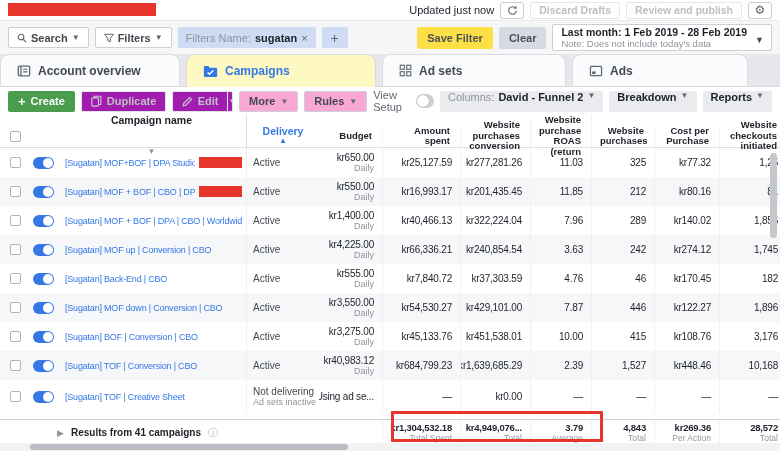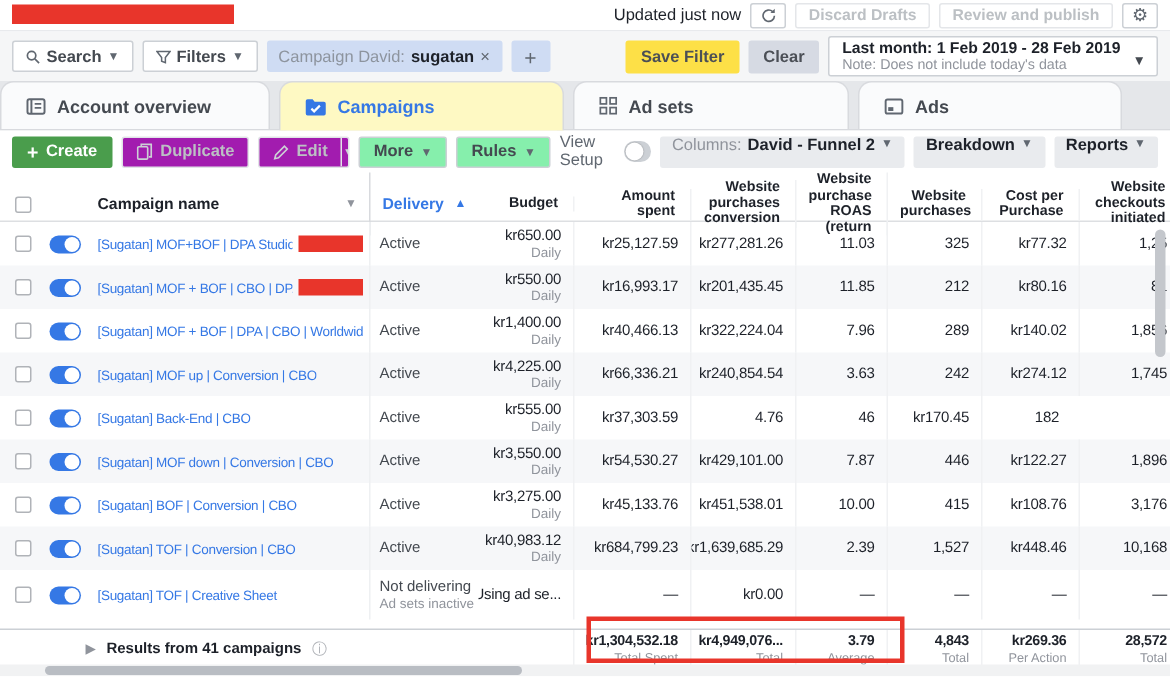--- a/index.html
+++ b/index.html
@@ -45,36 +45,36 @@
   .tab.active { background:#fef9c3; color:#3578e5; height:33px; margin-bottom:-1px; z-index:2;margin-top:20px; }
   .tab-icon { display:flex; align-items:center; }
 
   
   .toolbar { height:28px; background:#fff; display:flex; align-items:center; padding:0 8px; gap:6px; }
   .createbtn { height:21px; background:#4a9d4c; color:#fff; border:none; border-radius:2px; font-size:11px;
     font-weight:bold; display:flex; align-items:center; gap:5px; padding:0 10px; cursor:pointer; }
   .splitbtn { height:21px; display:flex; align-items:stretch; border:1px solid #e1e3e7; border-radius:2px; background:#a21caf; overflow:hidden; }
   .split-main { display:flex; align-items:center; gap:5px; padding:0 9px; font-size:11px; font-weight:bold; color:#bcc0c4; }
   .split-caret { width:18px; display:flex; align-items:center; justify-content:center; border-left:1px solid #e1e3e7; color:#ccd0d5; font-size:8px; }
-  .gbtn { height:21px; background:#86efac; border:1px solid #ccd0d5; border-radius:2px; display:flex; align-items:center;
+  .gbtn { height:21px; background:#f9a8d4; border:1px solid #ccd0d5; border-radius:2px; display:flex; align-items:center;
     gap:5px; padding:0 9px; font-size:11px; font-weight:bold; color:#444950; cursor:pointer; }
   .tool-right { margin-left:auto; display:flex; align-items:center; gap:6px; }
   .vs-label { font-size:11px; color:#606770; }
   .switch { width:26px; height:14px; background:#ccd0d5; border-radius:7px; position:relative; cursor:pointer; }
   .switch .knob { position:absolute; left:1px; top:1px; width:12px; height:12px; background:#fff; border-radius:50%;
     box-shadow:0 0 1px rgba(0,0,0,.4); }
   .pillbtn { height:21px; background:#e9ebee; border:none; border-radius:2px; display:flex; align-items:flex-start;
     gap:4px; padding:0 8px; font-size:11px; color:#1d2129; font-weight:bold; cursor:pointer; white-space:nowrap; }
   .pill-prefix { color:#90949c; font-weight:normal; }
 
   
   .table { width:792px; }
   .tr { display:grid; grid-template-columns:30px 27px 190px 72px 64px 78px 70px 61px 63px 65px 72px; align-items:center; }
   .thead { height:33px; background:#fff; border-bottom:1px solid #dddfe2; align-items:center; }
-  .th { font-size:9.5px; font-weight:bold; color:#1d2129; line-height:10.5px; padding:0 8px; align-self:center; }
+  .th { font-size:9.5px; font-weight:bold; color:#1d2129; line-height:10.5px; padding:0 8px; align-self:center;flex-direction:column; }
   .th.num { text-align:right; padding-right:10px; }
   .th-name { display:flex; align-items:center; justify-content:space-between; height:100%; border-right:1px solid #d8dade; font-size:10.5px; }
   .th-delivery { color:#3578e5; display:flex; align-items:center; justify-content:space-between; font-size:10.5px; }
   .sort-up { color:#3578e5; font-size:8px; }
   .sort-down { color:#90949c; font-size:8px; }
 
   .tbody .tr { height:29px; }
   .tbody .tr:nth-child(even) { background:#f6f7f9; }
   .tbody .tr.tall { height:33px; }
   .td { height:100%; display:flex; align-items:center; overflow:hidden; }
@@ -154,21 +154,21 @@
     <div class="fbtn">
       <span class="tab-icon">
         <svg width="10" height="10" viewBox="0 0 16 16">
             <path d="M1 2h14L10 8.5V14l-4-1.6V8.5z" fill="none" stroke="#606770" stroke-width="1.6"></path>
           </svg>
       </span>
       <span>Filters</span>
       <span class="caret">▼</span>
     </div>
     <div class="chip">
-      <span class="chip-label">Campaign David:</span>
+      <span class="chip-label">Filters Name:</span>
       <span class="chip-value">sugatan</span>
       <span class="chip-x">×</span>
     </div>
     <div class="plusbtn">+</div>
     <div class="filter-right">
       <button class="savebtn">Save Filter</button>
       <button class="savebtn clearbtn">Clear</button>
       <div class="datebox">
         <div class="date-main">Last month: 1 Feb 2019 - 28 Feb 2019</div>
         <div class="date-note">Note: Does not include today's data</div>
@@ -479,20 +479,23 @@
     </div>
     <div class="td c-delivery">
       <span class="val">Active</span>
       <span class="sub"></span>
     </div>
     <div class="td num c-budget">
       <span class="val">kr555.00</span>
       <span class="sub">Daily</span>
     </div>
     <div class="td num">
+            <span class="val">kr7,840.72</span>
+          </div>
+    <div class="td num">
             <span class="val">kr37,303.59</span>
           </div>
     <div class="td num">
             <span class="val">4.76</span>
           </div>
     <div class="td num">
             <span class="val">46</span>
           </div>
     <div class="td num">
             <span class="val">kr170.45</span>

